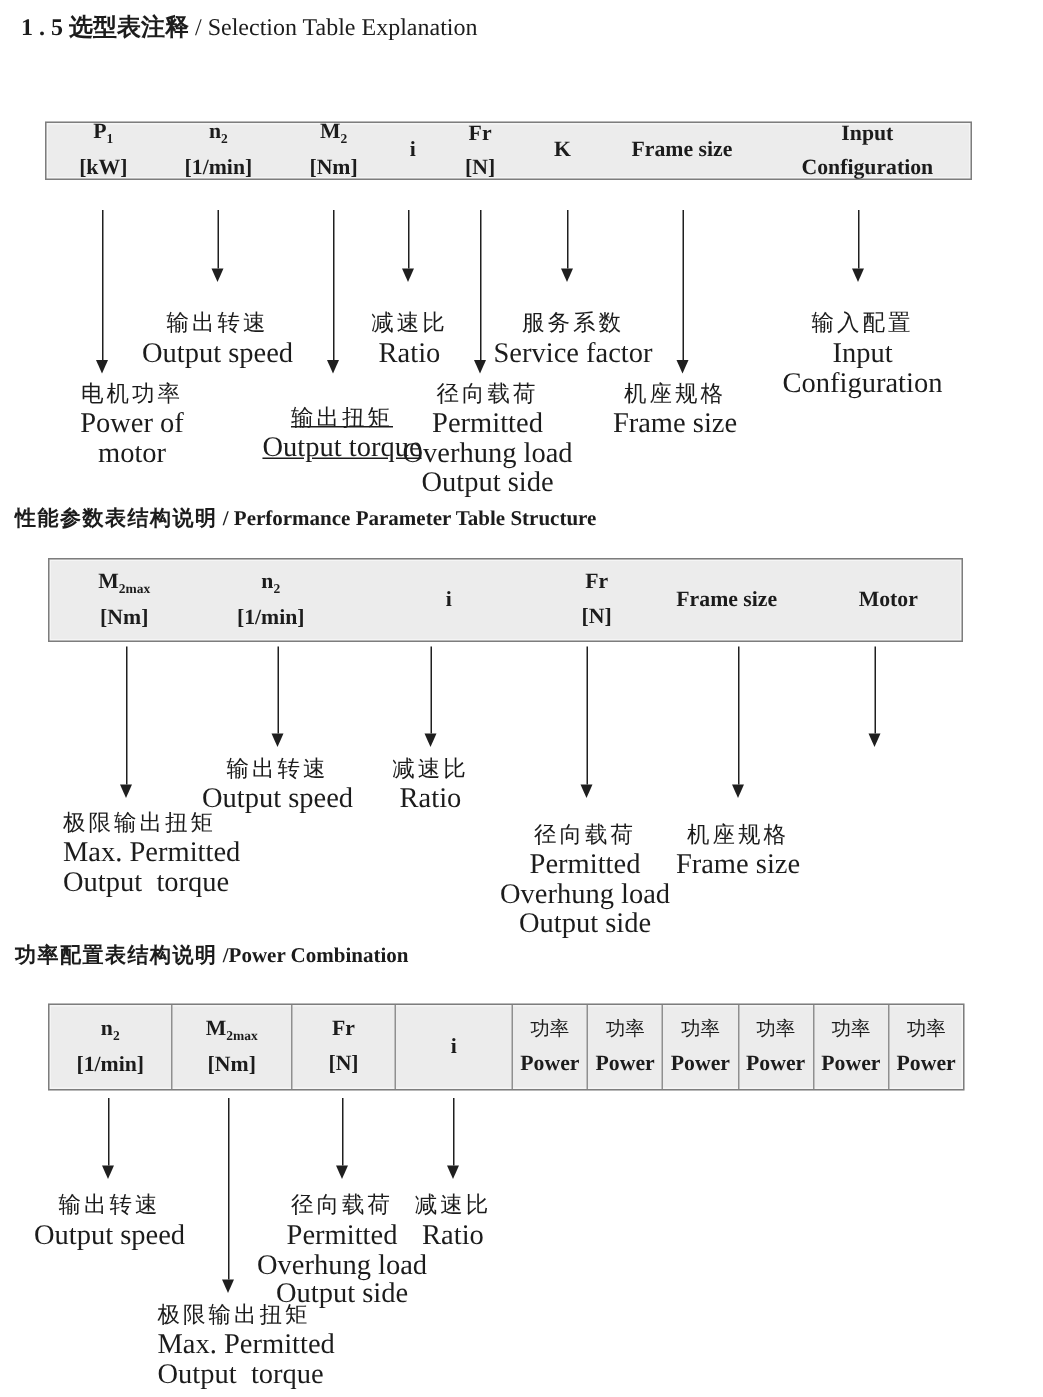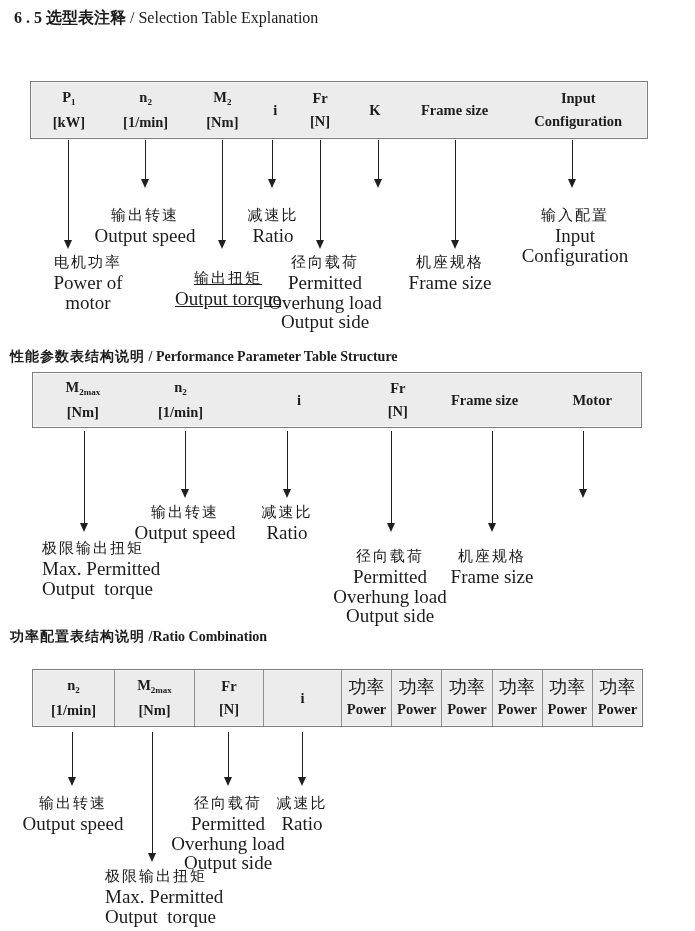--- a/index.html
+++ b/index.html
@@ -18,46 +18,46 @@
   .ptable {
     position:absolute; display:flex; background:#ececec;
     border:1px solid #7d7d7d; box-shadow:0 0 0 1px #f5f5f5 inset;
   }
   .ptable .cell {
     display:flex; flex-direction:column; justify-content:center; align-items:center;
     font-weight:bold; font-size:14.5px; line-height:23px; text-align:center;
   }
   .ptable.bordered .cell + .cell { border-left:1px solid #8f8f8f; }
   .ptable sub { font-size:9px; font-weight:bold; vertical-align:baseline; position:relative; top:3px; }
-  .ptable .pz { font-family:"DejaVu Sans", sans-serif; font-weight:normal; font-size:18px; }
+  .ptable .pz { font-family:"DejaVu Sans", sans-serif; font-weight:normal; font-size:13px; }
 
   .arrow { position:absolute; transform:translateX(-50%); }
   .arrow .shaft { width:1px; background:#1f1f1f; margin:0 auto; }
   .arrow .head {
     width:0; height:0; margin:0 auto;
     border-left:4px solid transparent; border-right:4px solid transparent;
     border-top:9px solid #1f1f1f;
   }
 
   .callout { position:absolute; text-align:center; white-space:nowrap; transform:translateX(-50%); }
   .callout.cleft { transform:none; text-align:left; }
   .callout .zh { font-size:15px; line-height:21px; letter-spacing:2px; }
   .callout .en { font-size:19px; line-height:19.5px; }
 </style>
 </head>
 <body>
 
 <div class="page">
 
-  <div class="title"><span class="num">6 . 5</span>&nbsp;<span class="tzh">选型表注释</span>
+  <div class="title"><span class="num">1 . 5</span>&nbsp;<span class="tzh">选型表注释</span>
     <span>/</span>
     <span>Selection Table Explanation</span></div>
 
 
-  <div class="ptable" style="left:30px; top:81px; width:618px; height:58px;">
+  <div class="ptable" style="left:30px; top:81px; width:618px; height:39px;">
     <div class="cell" style="width:76px">
       <div><span>P</span><sub>1</sub></div>
       <div>[kW]</div>
     </div>
     <div class="cell" style="width:78px">
       <div><span>n</span><sub>2</sub></div>
       <div>[1/min]</div>
     </div>
     <div class="cell" style="width:76px">
       <div><span>M</span><sub>2</sub></div>
@@ -115,20 +115,24 @@
       <div class="head"></div>
     </div>
 
   <div class="callout" style="left:145px; top:205px;">
     <div class="zh">输出转速</div>
     <div class="en">Output speed</div>
   </div>
   <div class="callout" style="left:273px; top:205px;">
     <div class="zh">减速比</div>
     <div class="en">Ratio</div>
+  </div>
+  <div class="callout" style="left:382px; top:205px;">
+    <div class="zh">服务系数</div>
+    <div class="en">Service factor</div>
   </div>
   <div class="callout" style="left:575px; top:205px;">
     <div class="zh">输入配置</div>
     <div class="en">Input</div>
     <div class="en">Configuration</div>
   </div>
 
   <div class="callout" style="left:88px; top:252px;">
     <div class="zh">电机功率</div>
     <div class="en">Power of</div>
@@ -142,21 +146,21 @@
     <div class="zh">径向载荷</div>
     <div class="en">Permitted</div>
     <div class="en">Overhung load</div>
     <div class="en">Output side</div>
   </div>
   <div class="callout" style="left:450px; top:252px;">
     <div class="zh">机座规格</div>
     <div class="en">Frame size</div>
   </div>
 
-  <div class="sec-heading" style="left:10px; top:337px;margin-top:11px;"><span class="zh">性能参数表结构说明</span>
+  <div class="sec-heading" style="left:10px; top:337px;"><span class="zh">性能参数表结构说明</span>
     <span>/</span>
     <span>Performance Parameter Table Structure</span></div>
 
   <div class="ptable" style="left:32px; top:372px; width:610px; height:56px;">
     <div class="cell" style="width:100px">
       <div><span>M</span><sub>2max</sub></div>
       <div>[Nm]</div>
     </div>
     <div class="cell" style="width:96px">
       <div><span>n</span><sub>2</sub></div>
@@ -221,21 +225,21 @@
     <div class="en">Permitted</div>
     <div class="en">Overhung load</div>
     <div class="en">Output side</div>
   </div>
   <div class="callout" style="left:492px; top:546px;">
     <div class="zh">机座规格</div>
     <div class="en">Frame size</div>
   </div>
 
   <div class="sec-heading" style="left:10px; top:628px;"><span class="zh">功率配置表结构说明</span>
-    <span>/</span><span>Ratio Combination</span></div>
+    <span>/</span><span>Power Combination</span></div>
 
   <div class="ptable bordered" style="left:32px; top:669px; width:611px; height:58px;">
     <div class="cell" style="width:81px">
       <div><span>n</span><sub>2</sub></div>
       <div>[1/min]</div>
     </div>
     <div class="cell" style="width:80px">
       <div><span>M</span><sub>2max</sub></div>
       <div>[Nm]</div>
     </div>

